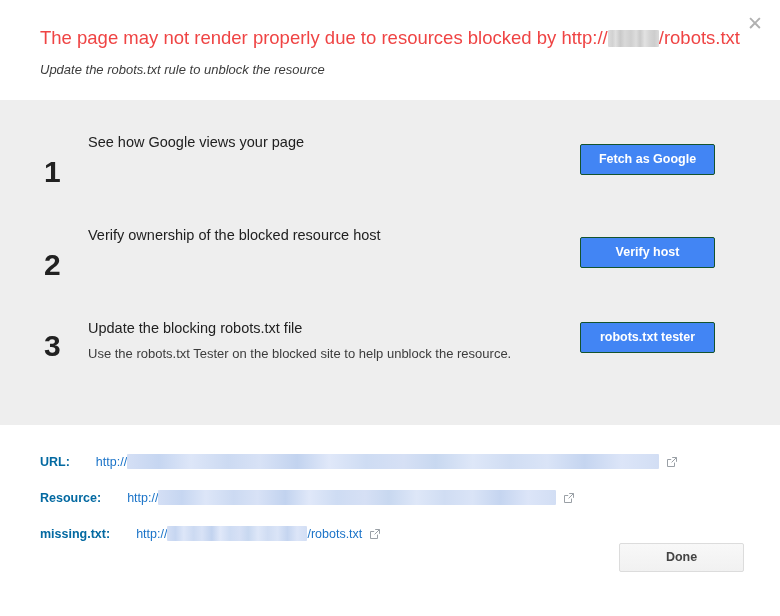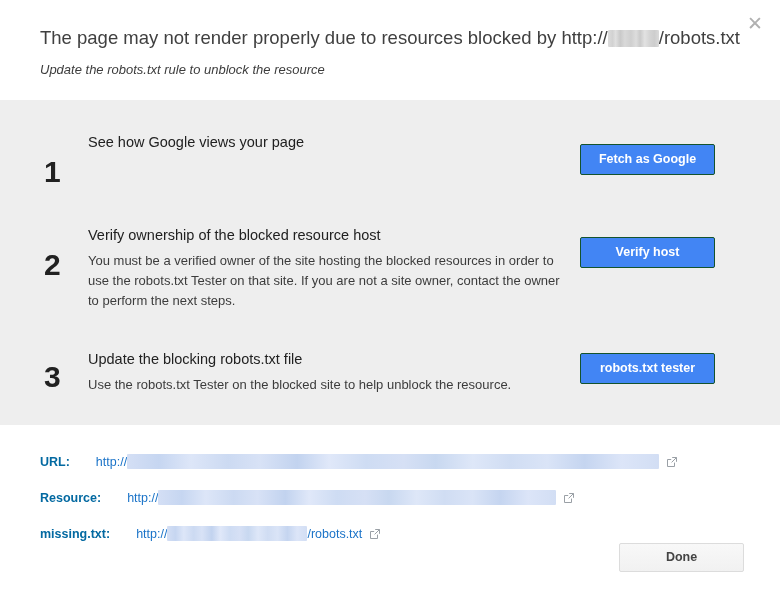--- a/index.html
+++ b/index.html
@@ -19,21 +19,21 @@
 
   
   .dialog-header {
     padding: 26px 40px 0 40px;
     position: relative;
     height: 100px;
   }
   .dialog-title {
     font-size: 18.5px;
     font-weight: 400;
-    color: #404040;
+    color: #ef4444;
     line-height: 24px;
     margin: 0;
     white-space: nowrap;
     display: flex;
     align-items: center;
   }
   .dialog-subtitle {
     font-size: 13px;
     color: #3c3c3c;
     margin-top: 11px;
@@ -237,21 +237,20 @@
     </div>
     <div class="step-action">
       <button class="btn-blue">Fetch as Google</button>
     </div>
   </div>
 
   <div class="step-row step-2">
     <div class="step-number">2</div>
     <div class="step-body">
       <div class="step-heading">Verify ownership of the blocked resource host</div>
-      <div class="step-text">You must be a verified owner of the site hosting the blocked resources in order to use the robots.txt Tester on that site. If you are not a site owner, contact the owner to perform the next steps.</div>
     </div>
     <div class="step-action">
       <button class="btn-blue">Verify host</button>
     </div>
   </div>
 
   <div class="step-row step-3">
     <div class="step-number">3</div>
     <div class="step-body">
       <div class="step-heading">Update the blocking robots.txt file</div>

